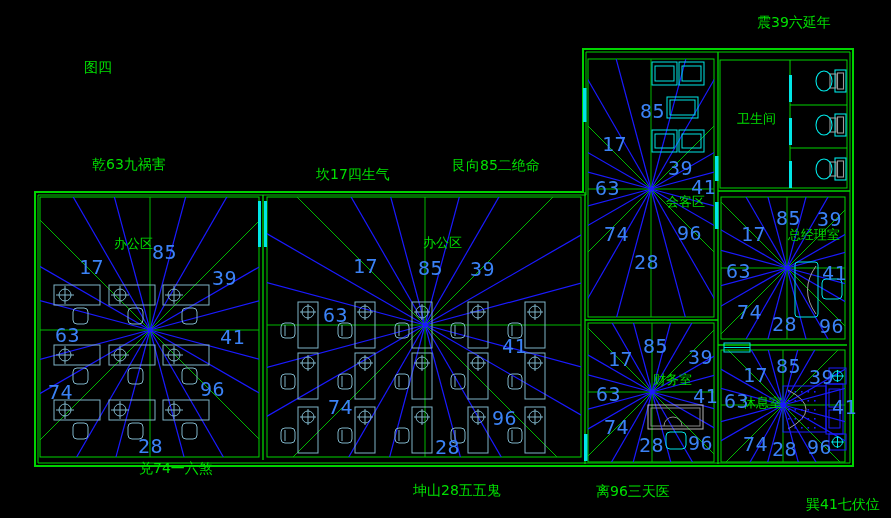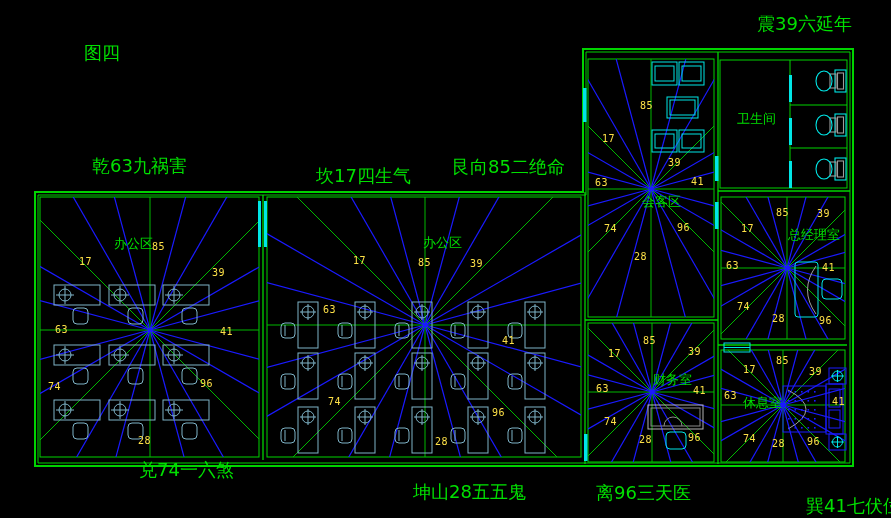--- a/index.html
+++ b/index.html
@@ -1,22 +1,22 @@
 <!DOCTYPE html>
 <html><head>
 <meta charset="utf-8">
 <style>
   html,body{margin:0;padding:0;background:#000;}
   .canvas{position:relative;width:891px;height:518px;background:#000;overflow:hidden;
           font-family:"DejaVu Sans",sans-serif;}
   .canvas svg{position:absolute;left:0;top:0;}
   .t{position:absolute;color:#00e000;white-space:nowrap;line-height:1;}
-  .big{font-size:18px;}
+  .big{font-size:14px;}
   .rn{font-size:13px;}
-  .num{font-size:10px;font-family:"DejaVu Sans Mono",monospace;letter-spacing:.5px;color:#fde047;}
+  .num{font-size:20px;font-family:"DejaVu Sans Mono",monospace;letter-spacing:.5px;color:#3b82f6;}
 </style>
 </head>
 <body>
 
 <div class="canvas">
 
 <svg id="draw" width="891" height="518" viewBox="0 0 891 518">
   <defs>
     <clipPath id="c-o1">
           <rect x="40" y="197" width="219" height="260"></rect>
@@ -461,21 +461,21 @@
         <rect x="807.5" y="418" width="1.6" height="1.6"></rect>
         <rect x="814" y="418" width="1.6" height="1.6"></rect>
         <rect x="788" y="427" width="1.6" height="1.6"></rect>
         <rect x="794.5" y="427" width="1.6" height="1.6"></rect>
         <rect x="801" y="427" width="1.6" height="1.6"></rect>
         <rect x="807.5" y="427" width="1.6" height="1.6"></rect>
         <rect x="814" y="427" width="1.6" height="1.6"></rect>
       </g>
     </svg>
 
-<span class="t big" style="left:84px;top:44px">图四</span>
+<span class="t big" style="left:84px;top:60px">图四</span>
 <span class="t big" style="left:757px;top:15px">震39六延年</span>
 <span class="t big" style="left:92px;top:157px">乾63九祸害</span>
 <span class="t big" style="left:316px;top:167px">坎17四生气</span>
 <span class="t big" style="left:452px;top:158px">艮向85二绝命</span>
 <span class="t big" style="left:139px;top:461px">兑74一六煞</span>
 <span class="t big" style="left:413px;top:483px">坤山28五五鬼</span>
 <span class="t big" style="left:596px;top:484px">离96三天医</span>
 <span class="t big" style="left:806px;top:497px">巽41七伏位</span>
 
 <span class="t rn" style="left:114px;top:237px">办公区</span>
@@ -491,21 +491,21 @@
 <span class="t rn" style="left:423px;top:236px">办公区</span>
 <span class="t num" style="left:353px;top:256px">17</span>
 <span class="t num" style="left:418px;top:258px">85</span>
 <span class="t num" style="left:470px;top:259px">39</span>
 <span class="t num" style="left:323px;top:305px">63</span>
 <span class="t num" style="left:502px;top:336px">41</span>
 <span class="t num" style="left:328px;top:397px">74</span>
 <span class="t num" style="left:435px;top:437px">28</span>
 <span class="t num" style="left:492px;top:408px">96</span>
 
-<span class="t rn" style="left:642px;top:195px">会客区</span>
+<span class="t rn" style="left:666px;top:195px">会客区</span>
 <span class="t num" style="left:602px;top:134px">17</span>
 <span class="t num" style="left:640px;top:101px">85</span>
 <span class="t num" style="left:668px;top:158px">39</span>
 <span class="t num" style="left:595px;top:178px">63</span>
 <span class="t num" style="left:691px;top:177px">41</span>
 <span class="t num" style="left:604px;top:224px">74</span>
 <span class="t num" style="left:634px;top:252px">28</span>
 <span class="t num" style="left:677px;top:223px">96</span>
 
 <span class="t rn" style="left:737px;top:112px">卫生间</span>

